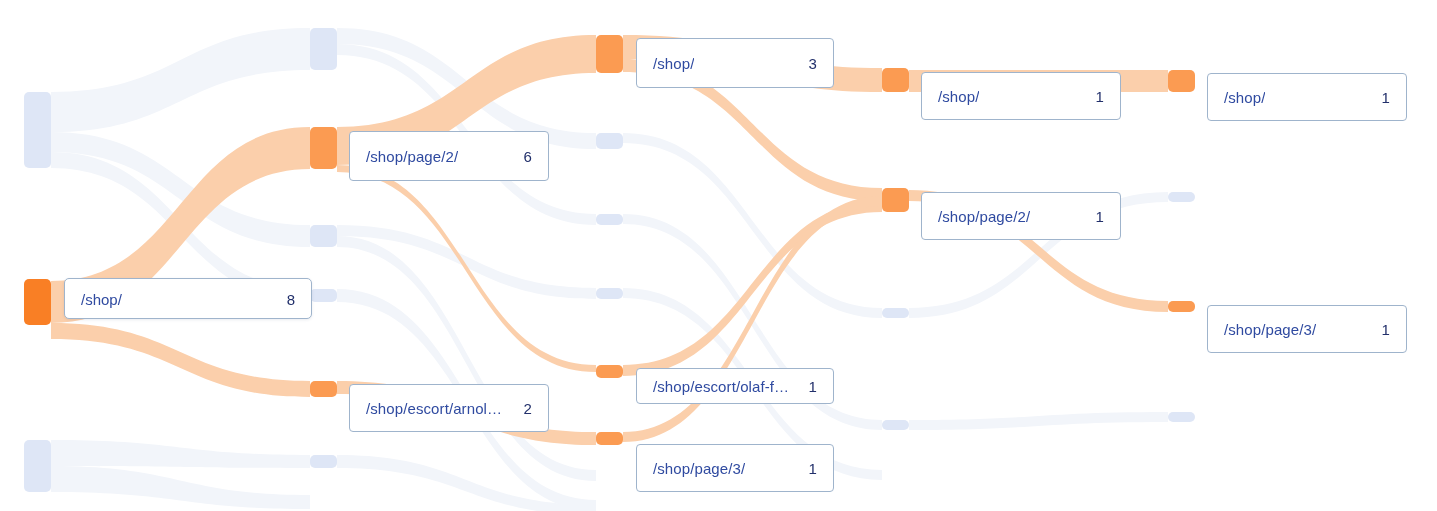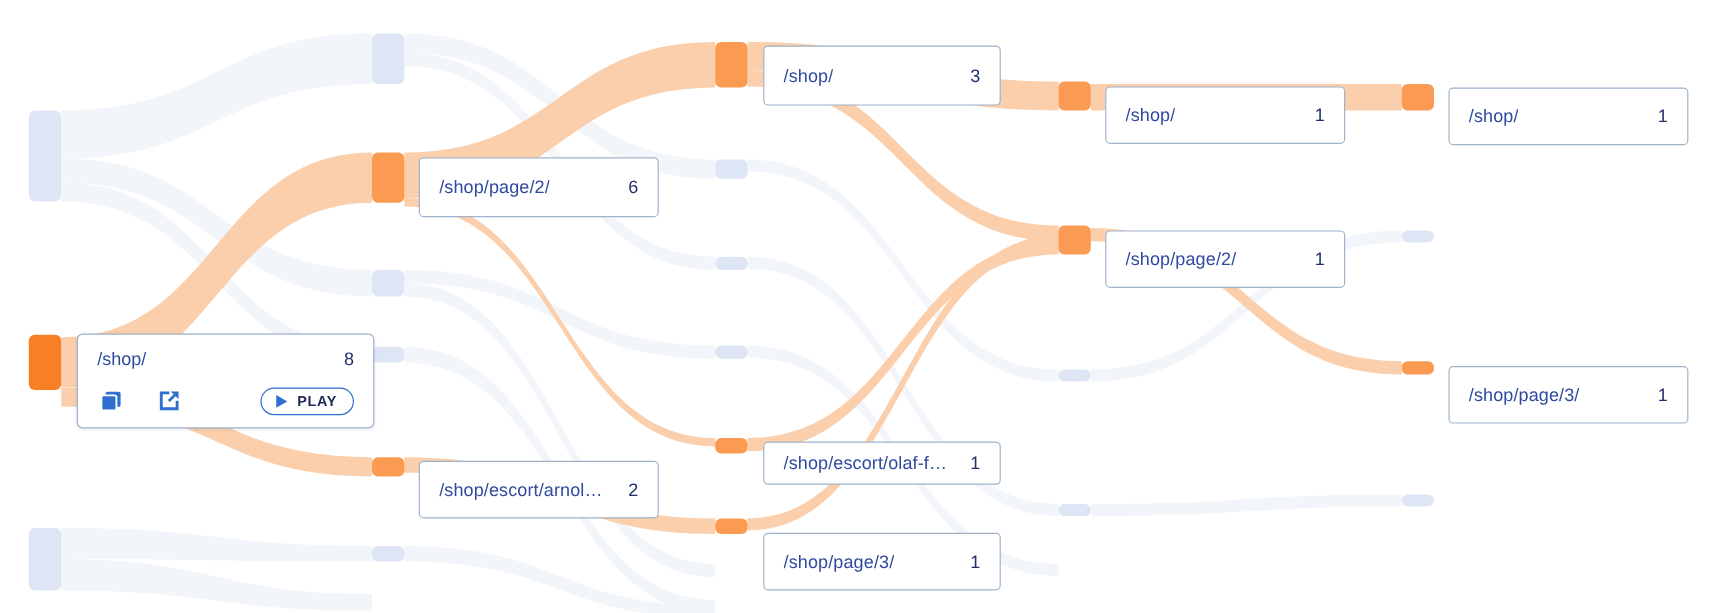--- a/index.html
+++ b/index.html
@@ -203,35 +203,15 @@
         <span class="np">/shop/page/3/</span>
         <span class="nv">1</span>
       </div>
     </div>
 
   <div class="node-card" style="left:64px; top:278px; width:248px;">
     <div class="node-card-top">
       <span class="np">/shop/</span>
       <span class="nv">8</span>
     </div>
-    <div class="node-card-actions">
-      <span class="icon-btn" title="copy">
-        <svg width="22" height="22" viewBox="0 0 22 22">
-          <rect x="6" y="3.5" width="12.5" height="12.5" rx="1.6" fill="#2f6fd0"></rect>
-          <rect x="2.5" y="6.5" width="12.5" height="12.5" rx="1.6" fill="#2f6fd0" stroke="#ffffff" stroke-width="1.6"></rect>
-        </svg>
-      </span>
-      <span class="icon-btn" title="open">
-        <svg width="22" height="22" viewBox="0 0 22 22">
-          <path d="M3.2 3.2 H11 V5.6 H5.6 V16.4 H16.4 V11 H18.8 V18.8 H3.2 Z" fill="#2f6fd0"></path>
-          <path d="M12.3 3.2 H18.8 V9.7 L16.4 7.3 L11.6 12.1 L9.9 10.4 L14.7 5.6 Z" fill="#2f6fd0"></path>
-        </svg>
-      </span>
-      <span class="play-btn">
-        <svg width="15" height="15" viewBox="0 0 15 15">
-          <path d="M3.2 2.2 L12.4 7.5 L3.2 12.8 Z" fill="#2f6fd0"></path>
-        </svg>
-        <span>PLAY</span>
-      </span>
-    </div>
   </div>
 
 </div>
 
 </body></html>

